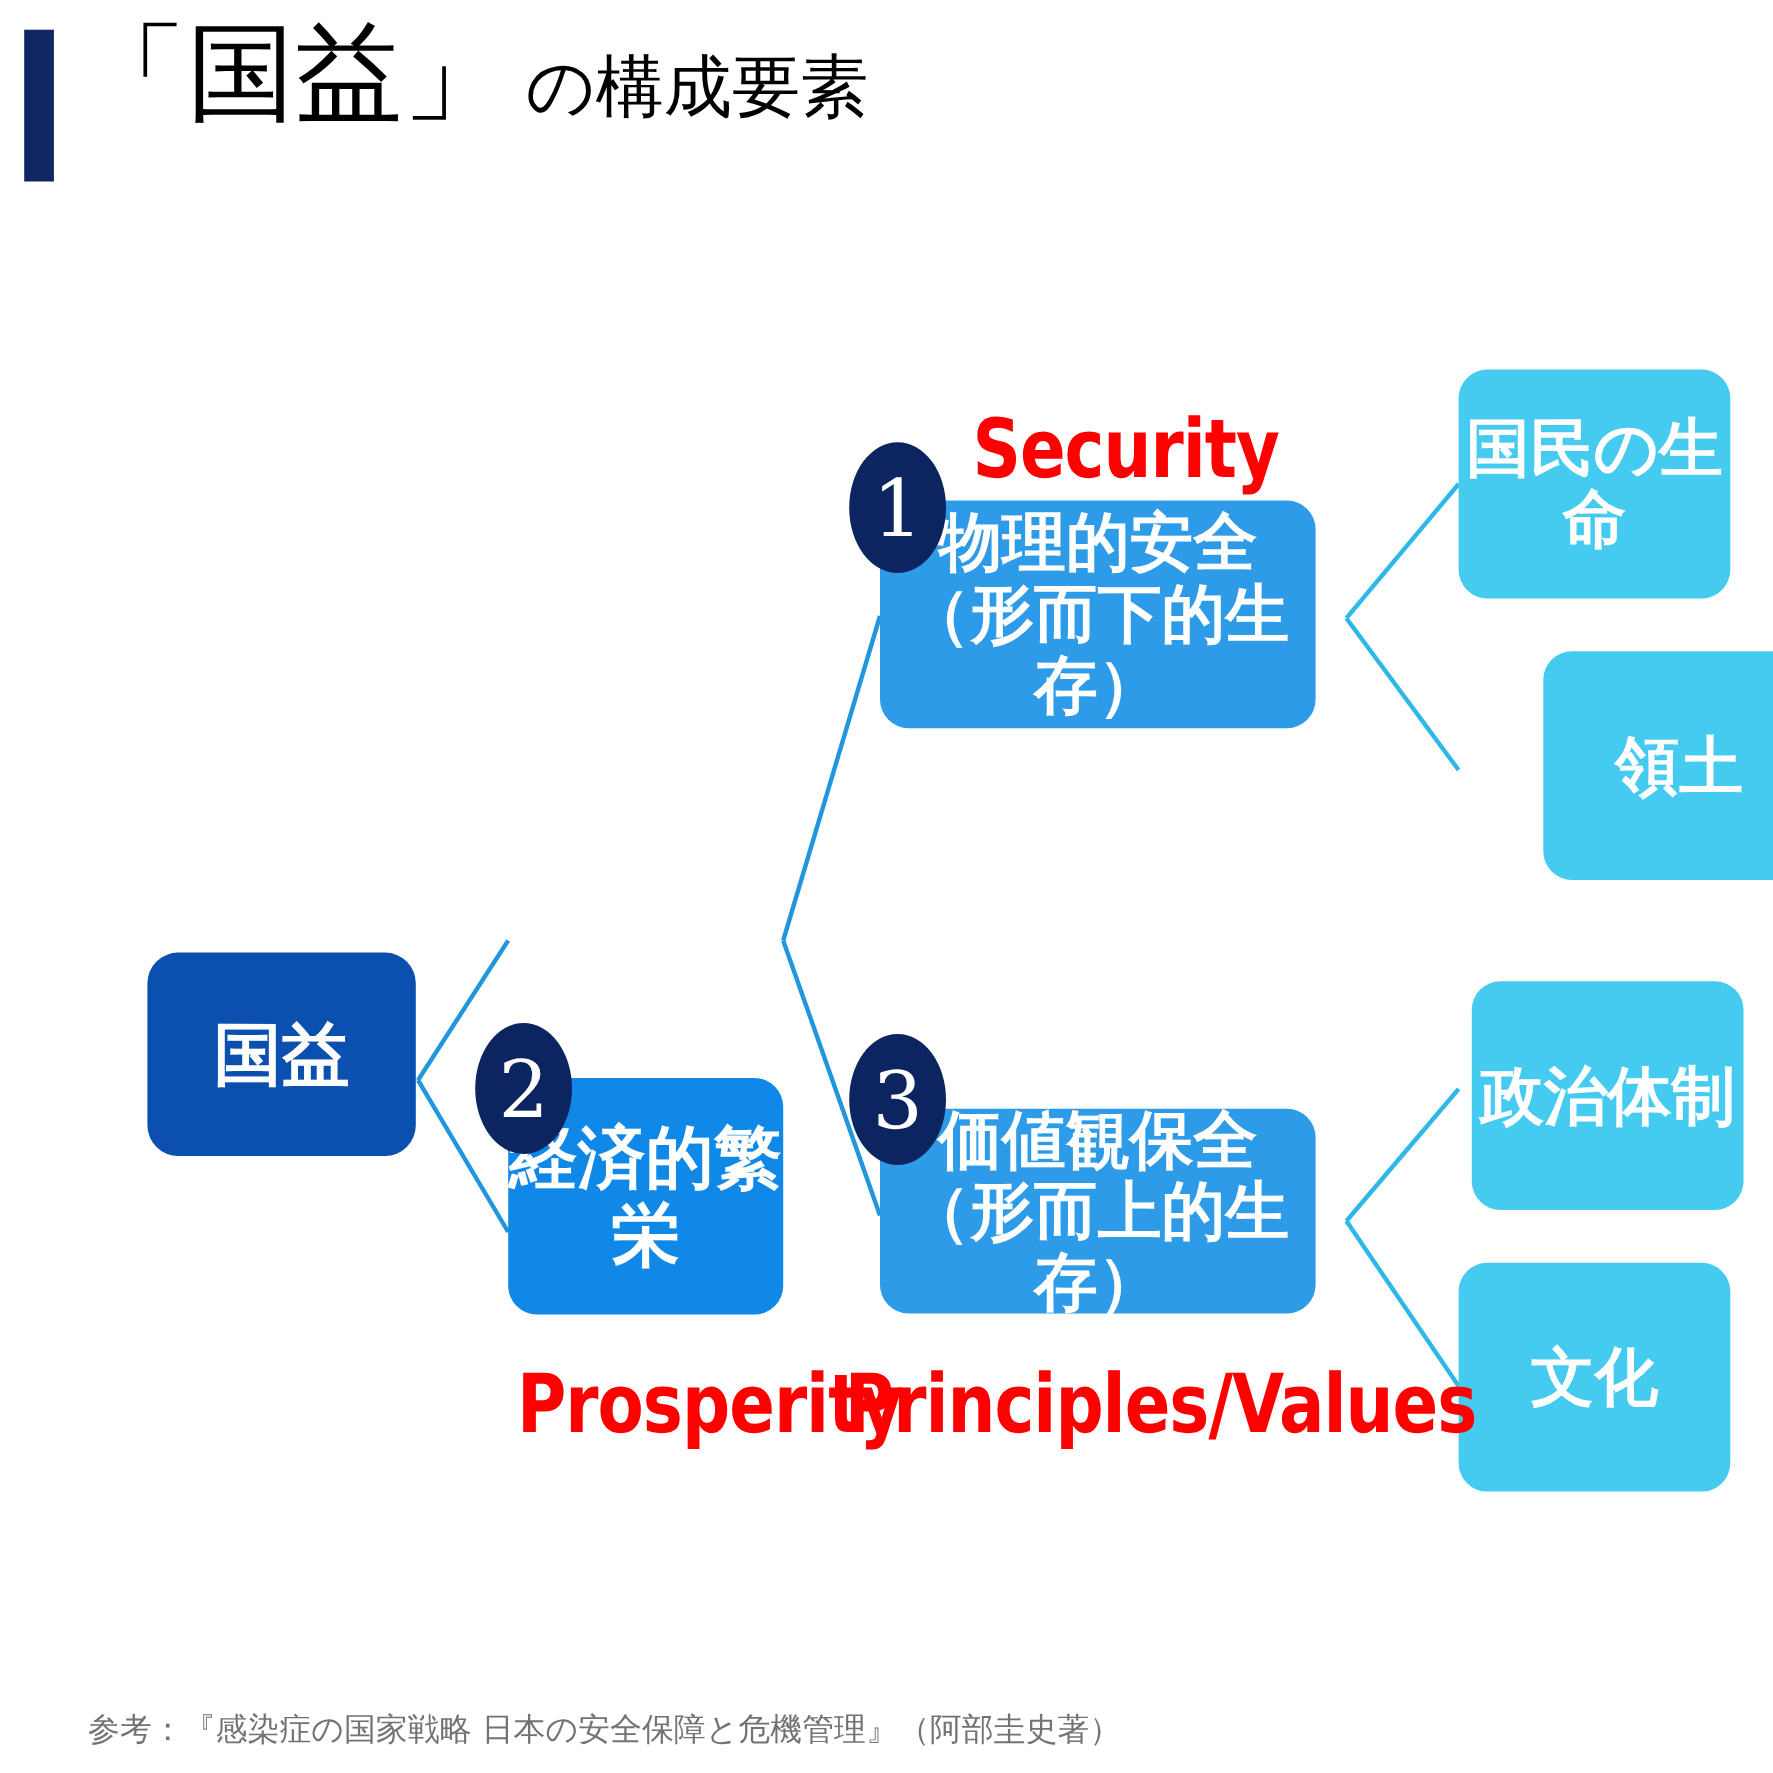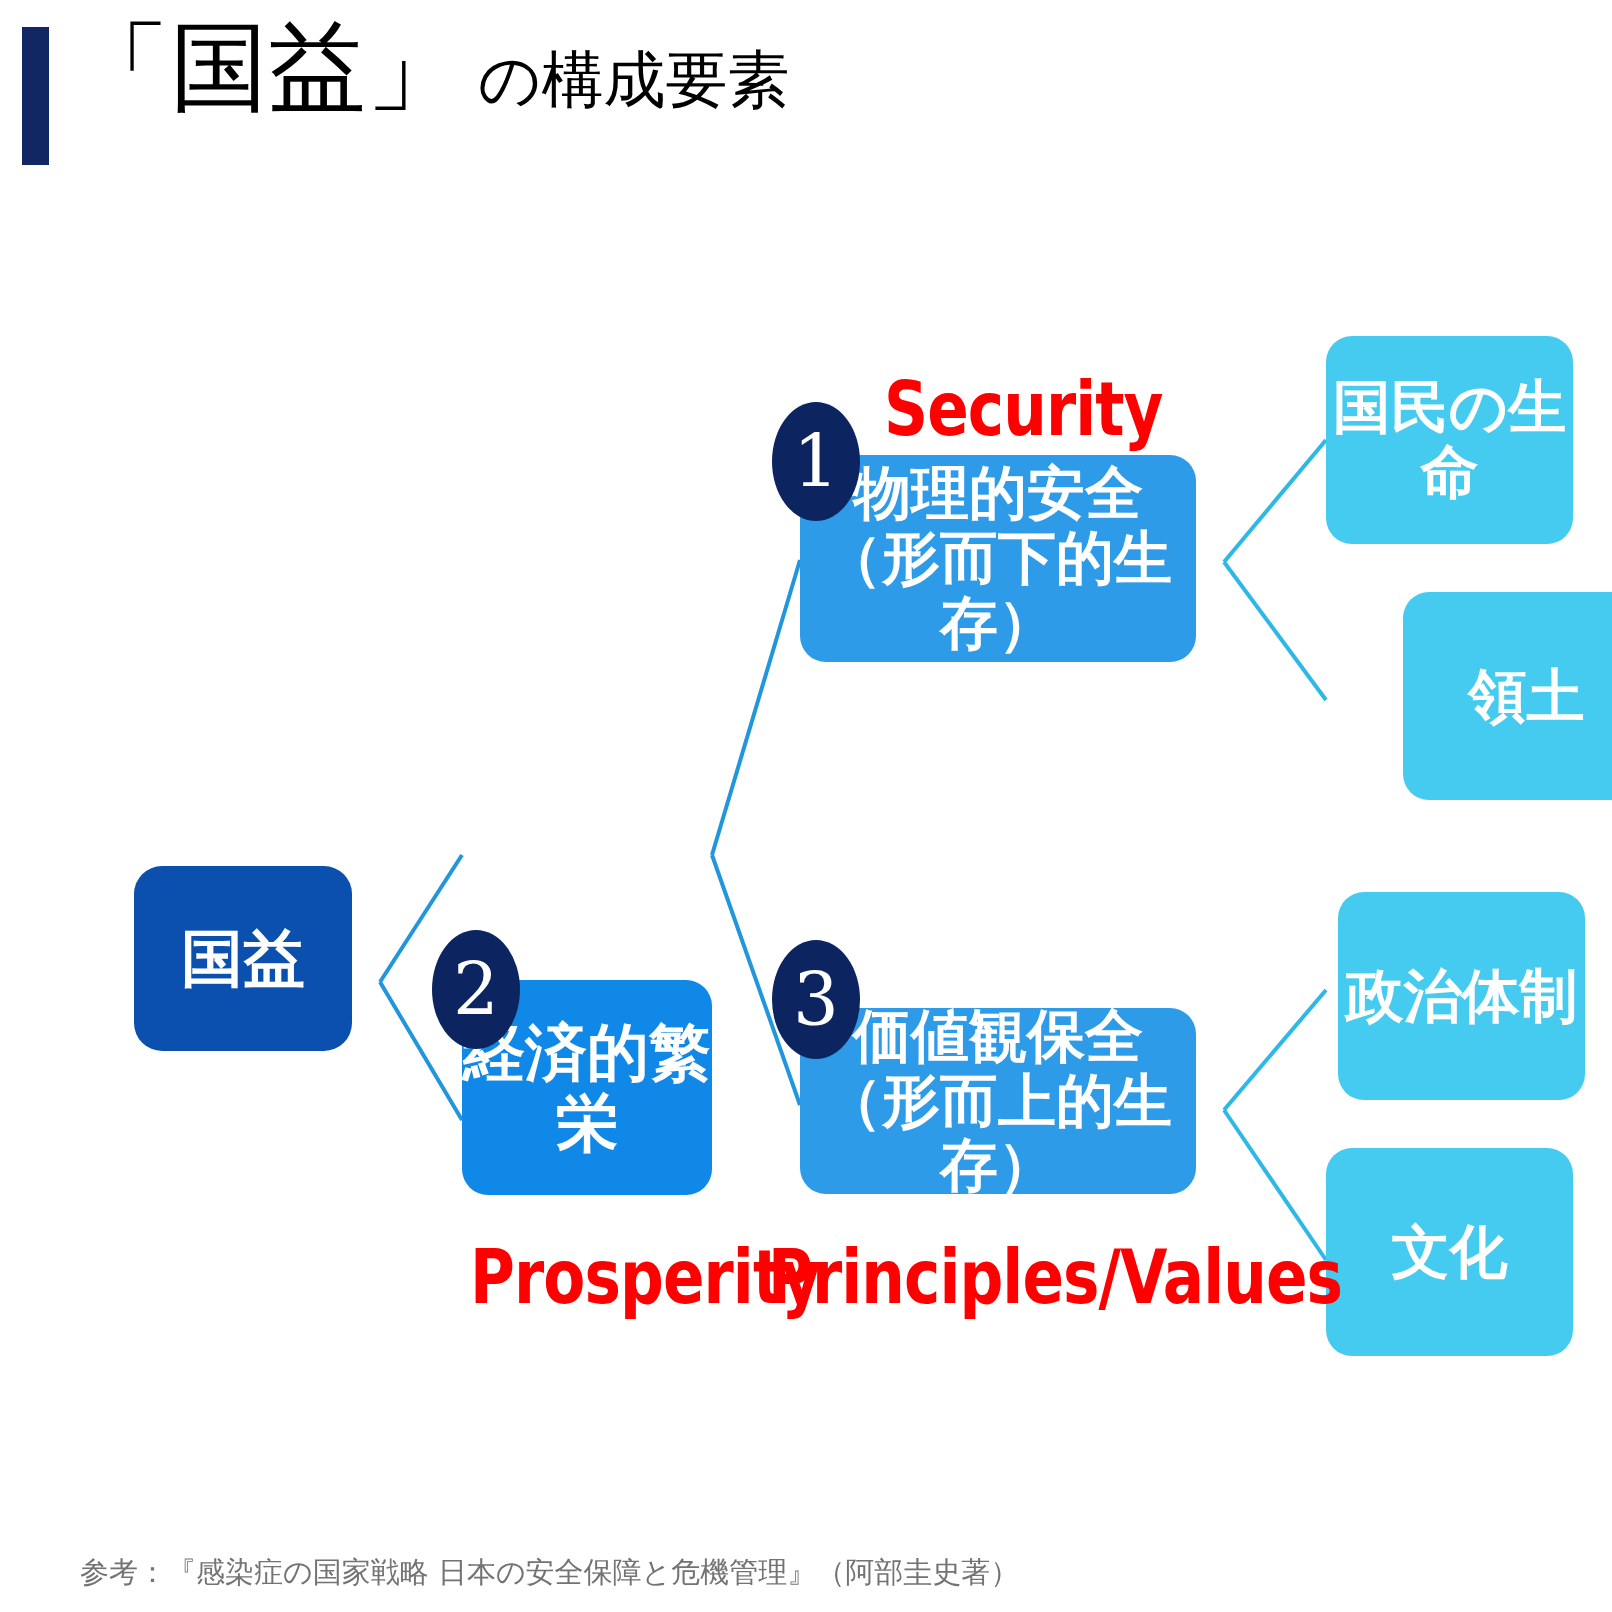--- a/index.html
+++ b/index.html
@@ -161,21 +161,21 @@
     <path d="M 712 855 L 800 560" stroke="#2196DC" stroke-width="4" fill="none"></path>
     <path d="M 712 855 L 800 1105" stroke="#2196DC" stroke-width="4" fill="none"></path>
 
     <path d="M 1224 562 L 1326 440" stroke="#2DB8E8" stroke-width="4" fill="none"></path>
     <path d="M 1224 562 L 1326 700" stroke="#2DB8E8" stroke-width="4" fill="none"></path>
 
     <path d="M 1224 1110 L 1326 990" stroke="#2DB8E8" stroke-width="4" fill="none"></path>
     <path d="M 1224 1110 L 1326 1260" stroke="#2DB8E8" stroke-width="4" fill="none"></path>
   </svg>
 
-  <div class="node node-root" style="left:134px; top:866px; width:218px; height:185px;text-align:center;">
+  <div class="node node-root" style="left:134px; top:866px; width:244px; height:185px;text-align:center;">
     <span>国益</span>
   </div>
 
 
   <div class="node node-l2" style="left:462px; top:980px; width:250px; height:215px;">
     <span>経済的繁栄</span>
   </div>
 
   <div class="node node-l3" style="left:800px; top:455px; width:396px; height:207px; white-space:pre-line;">
     <span>物理的安全

